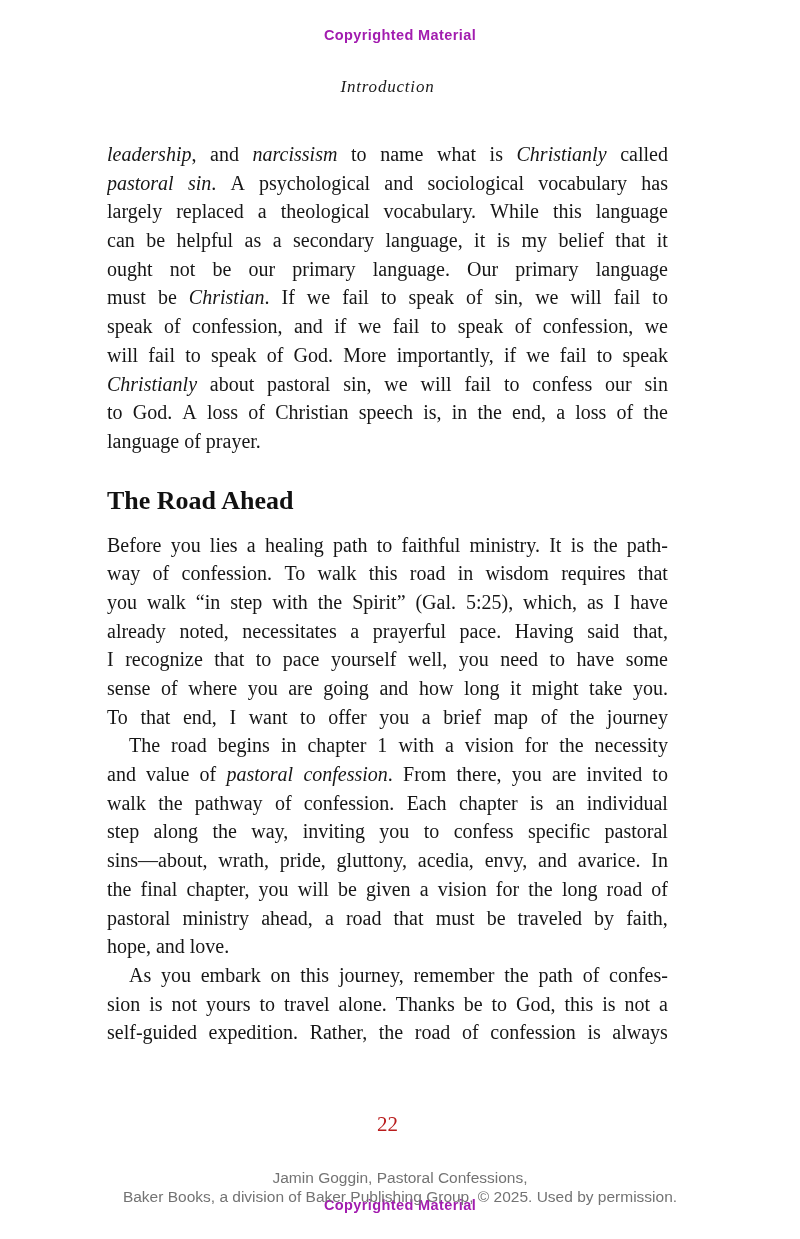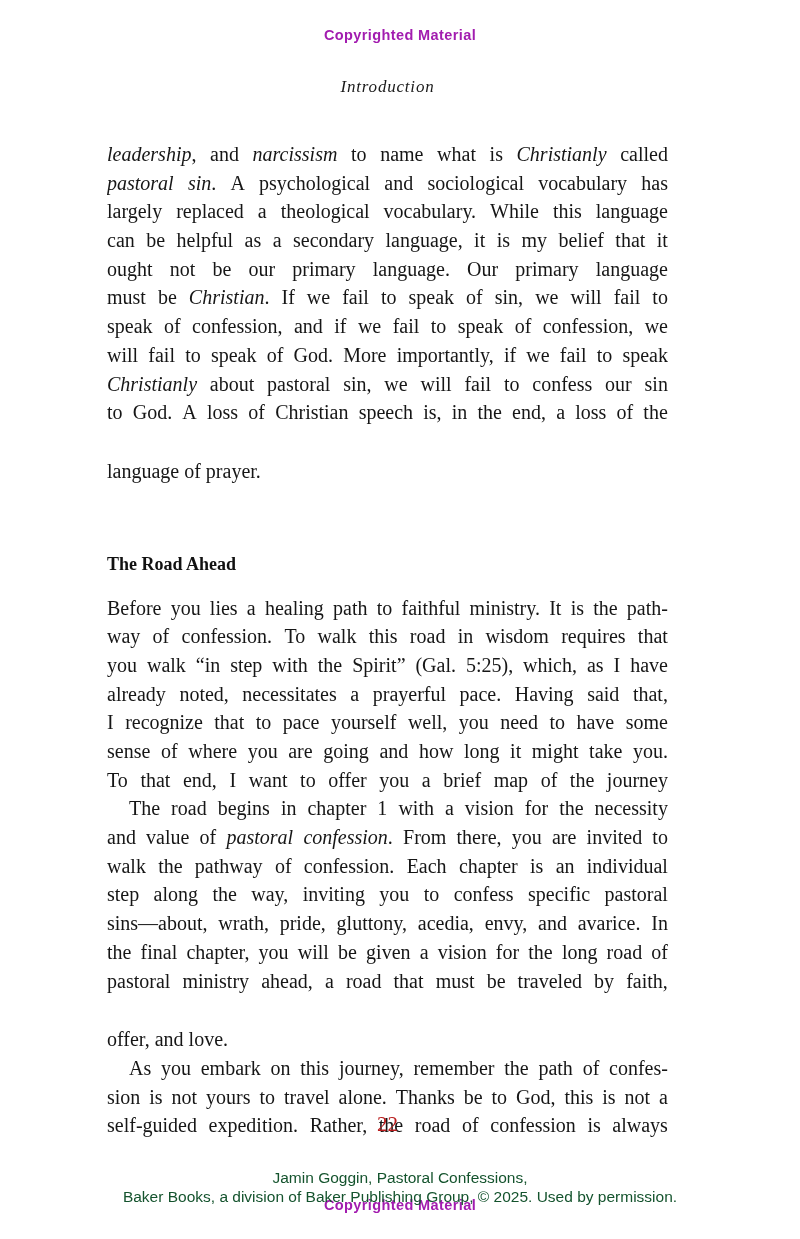--- a/index.html
+++ b/index.html
@@ -39,47 +39,47 @@
     font-size:20px;
   }
   .line{
     display:flex;
     justify-content:space-between;
     height:28.7px;
     line-height:28.7px;
     overflow:hidden;
     white-space:pre;
   }
-  .line.endline{display:block;margin-top:30px;}
+  .line.endline{display:block;}
   .line.indent{padding-left:22px;}
   .it{font-style:italic;margin-top:16px;}
   .section-heading{
-    font-size:18px;
+    font-size:26px;
     font-weight:700;
     line-height:26px;
-    margin-top:65px;
+    margin-top:32px;
     margin-bottom:17px;
     color:#111111;
   }
   
   .page-number{
     position:absolute;top:1110px;left:107px;width:561px;
     text-align:center;
     font-size:21px;
     line-height:28px;
     color:#b91c1c;
   }
   
   .footer{
     position:absolute;top:1168px;left:0;width:800px;
     text-align:center;
     font-family:"Liberation Sans", sans-serif;
     font-size:15.5px;
     line-height:19px;
-    color:#14532d;
+    color:#737373;
     z-index:2;
   }
 </style>
 </head>
 <body>
 
 <div class="page">
 
   <div class="wm wm-top">Copyrighted Material</div>
 
@@ -110,21 +110,21 @@
         <div class="line"><span><span>To</span></span><span><span>that</span></span><span><span>end,</span></span><span><span>I</span></span><span><span>want</span></span><span><span>to</span></span><span><span>offer</span></span><span><span>you</span></span><span><span>a</span></span><span><span>brief</span></span><span><span>map</span></span><span><span>of</span></span><span><span>the</span></span><span><span>journey</span></span></div>
       </div>
     <div class="paragraph" id="para-3">
         <div class="line indent"><span><span>The</span></span><span><span>road</span></span><span><span>begins</span></span><span><span>in</span></span><span><span>chapter</span></span><span><span>1</span></span><span><span>with</span></span><span><span>a</span></span><span><span>vision</span></span><span><span>for</span></span><span><span>the</span></span><span><span>necessity</span></span></div>
         <div class="line"><span><span>and</span></span><span><span>value</span></span><span><span>of</span></span><span><span class="it">pastoral</span></span><span><span class="it">confession</span><span>.</span></span><span><span>From</span></span><span><span>there,</span></span><span><span>you</span></span><span><span>are</span></span><span><span>invited</span></span><span><span>to</span></span></div>
         <div class="line"><span><span>walk</span></span><span><span>the</span></span><span><span>pathway</span></span><span><span>of</span></span><span><span>confession.</span></span><span><span>Each</span></span><span><span>chapter</span></span><span><span>is</span></span><span><span>an</span></span><span><span>individual</span></span></div>
         <div class="line"><span><span>step</span></span><span><span>along</span></span><span><span>the</span></span><span><span>way,</span></span><span><span>inviting</span></span><span><span>you</span></span><span><span>to</span></span><span><span>confess</span></span><span><span>specific</span></span><span><span>pastoral</span></span></div>
         <div class="line"><span><span>sins—about,</span></span><span><span>wrath,</span></span><span><span>pride,</span></span><span><span>gluttony,</span></span><span><span>acedia,</span></span><span><span>envy,</span></span><span><span>and</span></span><span><span>avarice.</span></span><span><span>In</span></span></div>
         <div class="line"><span><span>the</span></span><span><span>final</span></span><span><span>chapter,</span></span><span><span>you</span></span><span><span>will</span></span><span><span>be</span></span><span><span>given</span></span><span><span>a</span></span><span><span>vision</span></span><span><span>for</span></span><span><span>the</span></span><span><span>long</span></span><span><span>road</span></span><span><span>of</span></span></div>
         <div class="line"><span><span>pastoral</span></span><span><span>ministry</span></span><span><span>ahead,</span></span><span><span>a</span></span><span><span>road</span></span><span><span>that</span></span><span><span>must</span></span><span><span>be</span></span><span><span>traveled</span></span><span><span>by</span></span><span><span>faith,</span></span></div>
-        <div class="line endline"><span>offer, and love.</span></div>
+        <div class="line endline"><span>hope, and love.</span></div>
       </div>
     <div class="paragraph" id="para-4">
         <div class="line indent"><span><span>As</span></span><span><span>you</span></span><span><span>embark</span></span><span><span>on</span></span><span><span>this</span></span><span><span>journey,</span></span><span><span>remember</span></span><span><span>the</span></span><span><span>path</span></span><span><span>of</span></span><span><span>confes-</span></span></div>
         <div class="line"><span><span>sion</span></span><span><span>is</span></span><span><span>not</span></span><span><span>yours</span></span><span><span>to</span></span><span><span>travel</span></span><span><span>alone.</span></span><span><span>Thanks</span></span><span><span>be</span></span><span><span>to</span></span><span><span>God,</span></span><span><span>this</span></span><span><span>is</span></span><span><span>not</span></span><span><span>a</span></span></div>
         <div class="line"><span><span>self-guided</span></span><span><span>expedition.</span></span><span><span>Rather,</span></span><span><span>the</span></span><span><span>road</span></span><span><span>of</span></span><span><span>confession</span></span><span><span>is</span></span><span><span>always</span></span></div>
       </div>
   </div>
 
   <div class="page-number">22</div>
 

